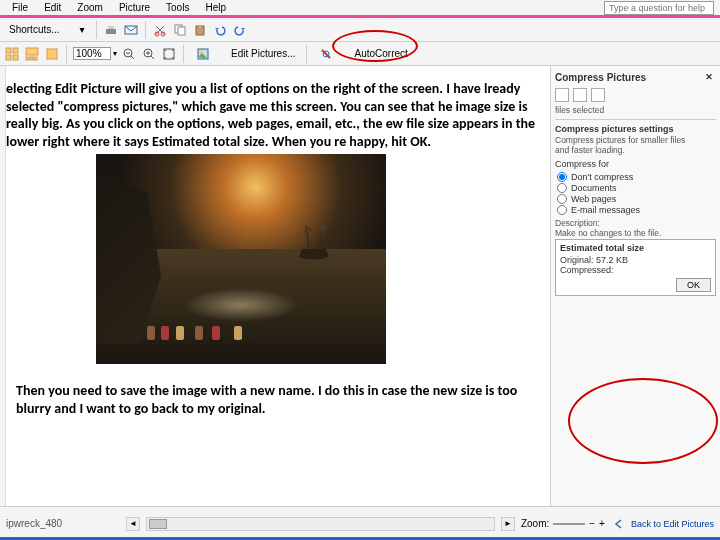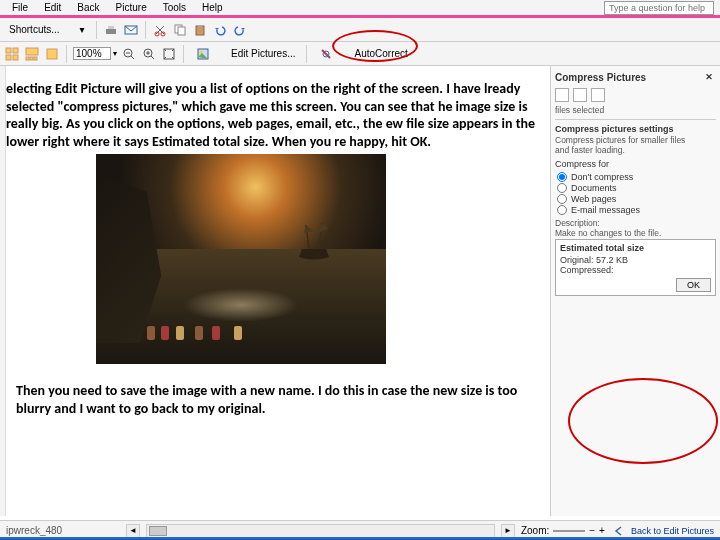--- a/index.html
+++ b/index.html
@@ -33,38 +33,38 @@
   .tp-navicons { display: flex; gap: 4px; margin-bottom: 4px; }
   .tp-navicons span { width: 14px; height: 14px; border: 1px solid #aaa; display: inline-block; background: #fff; }
   .tp-section { font-weight: 700; margin: 4px 0 2px; font-size: 9px; }
   .tp-text { font-size: 8.5px; color: #555; line-height: 1.15; }
   .tp-radio { display: flex; align-items: center; gap: 4px; font-size: 9px; margin: 1px 0; }
   .tp-radio input { width: 10px; height: 10px; }
   .tp-group { margin: 3px 0 3px 2px; }
   .tp-est { background: #fff; border: 1px solid #aaa; padding: 3px 4px; font-size: 9px; }
   .tp-est-title { font-weight: 700; font-size: 9px; margin-bottom: 2px; }
   .tp-ok { background: #f0f0f0; border: 1px solid #999; font-size: 9px; padding: 1px 10px; float: right; margin-top: 3px; }
-  .statusbar { position: absolute; bottom: 0; left: 0; right: 0; height: 20px; background: #f4f4f4; border-top: 1px solid #ccc; display: flex; align-items: center; font-size: 10px; padding: 0 6px; }
+  .statusbar { position: absolute; bottom: 0; left: 0; right: 0; height: 34px; background: #f4f4f4; border-top: 1px solid #ccc; display: flex; align-items: center; font-size: 10px; padding: 0 6px; }
   .status-left { flex: 0 0 120px; color: #555; }
   .scroll-track { flex: 1; height: 14px; background: #eee; border: 1px solid #ccc; position: relative; margin: 0 6px; }
   .scroll-thumb { position: absolute; left: 2px; top: 1px; width: 18px; height: 10px; background: #ccc; border: 1px solid #999; }
   .scroll-arrow { width: 14px; height: 14px; background: #eee; border: 1px solid #ccc; display: inline-flex; align-items: center; justify-content: center; font-size: 8px; }
   .status-zoom { display: flex; align-items: center; gap: 4px; margin: 0 6px; }
   .status-zoom-val { width: 32px; border: 1px solid #999; background: #fff; font-size: 9px; padding: 0 2px; }
   .status-right { display: flex; align-items: center; gap: 4px; color: #003399; font-size: 9px; }
   .bottom-taskbar { position: absolute; bottom: -1px; left: 0; right: 0; height: 4px; background: linear-gradient(#2a6fd6, #1a4fa6); }
   svg { display: block; }
 </style>
 </head>
 <body>
 
 <div class="menubar">
   <span class="menu-item">File</span>
   <span class="menu-item">Edit</span>
-  <span class="menu-item">Back</span>
+  <span class="menu-item">Zoom</span>
   <span class="menu-item">Picture</span>
   <span class="menu-item">Tools</span>
   <span class="menu-item">Help</span>
   <input class="questionbox" placeholder="Type a question for help" style="">
 </div>
 
 <div class="toolbar1">
   <span class="tb-btn">
     <span>Shortcuts...</span>
     <span>▾</span>

